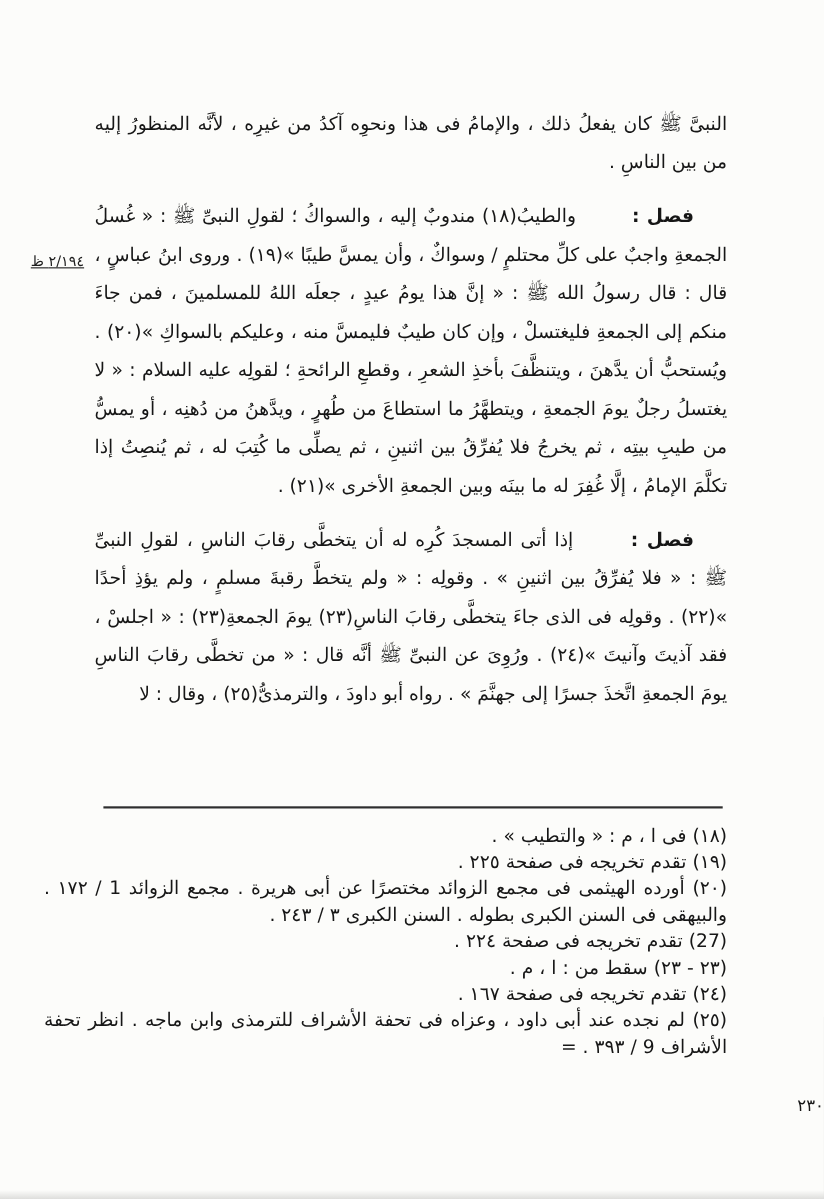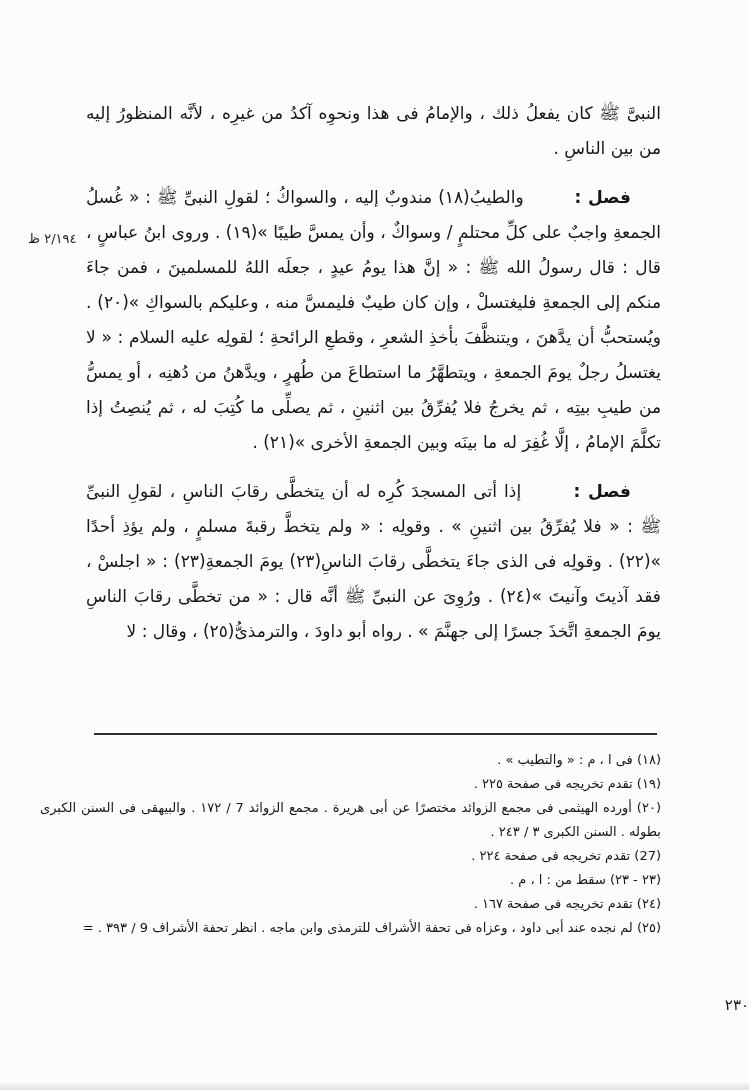--- a/index.html
+++ b/index.html
@@ -43,37 +43,38 @@
   .lead { font-weight: 700; margin-left: 45px; }
   .margin-note {
     position: absolute;
     top: 231px;
     left: 28px;
     font-size: 13px;
     direction: ltr;
     unicode-bidi: isolate;
     color: #1d1d1d;
     white-space: nowrap;
+    text-decoration: underline;
   }
   .footnote-sep {
     position: absolute;
     top: 733px;
     left: 94px;
     right: 92px;
     height: 2px;
     background: #2e2e2e;
   }
   .footnotes {
     position: absolute;
     top: 748px;
     right: 88px;
     left: 40px;
     direction: rtl;
     text-align: justify;
-    font-size: 13px;
+    font-size: 17px;
     line-height: 24px;
   }
   .footnotes .fn { margin: 0; }
   .page-number {
     position: absolute;
     top: 996px;
     left: 0;
     width: 100%;
     font-size: 15px;
     direction: rtl;
@@ -98,21 +99,21 @@
       <strong class="lead">فصل :</strong>
       <span>إذا أتى المسجدَ كُرِه له أن يتخطَّى رقابَ الناسِ ، لقولِ النبىِّ ﷺ : « فلا يُفرِّقُ بين اثنينِ » . وقولِه : « ولم يتخطَّ رقبةَ مسلمٍ ، ولم يؤذِ أحدًا »(٢٢) . وقولِه فى الذى جاءَ يتخطَّى رقابَ الناسِ(٢٣) يومَ الجمعةِ(٢٣) : « اجلسْ ، فقد آذيتَ وآنيتَ »(٢٤) . ورُوِىَ عن النبىِّ ﷺ أنَّه قال : « من تخطَّى رقابَ الناسِ يومَ الجمعةِ اتَّخذَ جسرًا إلى جهنَّمَ » . رواه أبو داودَ ، والترمذىُّ(٢٥) ، وقال : لا</span>
     </p>
   </div>
 
   <div class="footnote-sep"></div>
 
   <div class="footnotes">
     <p class="fn">(١٨) فى ا ، م : « والتطيب » .</p>
     <p class="fn">(١٩) تقدم تخريجه فى صفحة ٢٢٥ .</p>
-    <p class="fn">(٢٠) أورده الهيثمى فى مجمع الزوائد مختصرًا عن أبى هريرة . مجمع الزوائد 7 / ١٧٢ . والبيهقى فى السنن الكبرى بطوله . السنن الكبرى ٣ / ٢٤٣ .</p>
+    <p class="fn">(٢٠) أورده الهيثمى فى مجمع الزوائد مختصرًا عن أبى هريرة . مجمع الزوائد 1 / ١٧٢ . والبيهقى فى السنن الكبرى بطوله . السنن الكبرى ٣ / ٢٤٣ .</p>
     <p class="fn">(27) تقدم تخريجه فى صفحة ٢٢٤ .</p>
     <p class="fn">(٢٣ - ٢٣) سقط من : ا ، م .</p>
     <p class="fn">(٢٤) تقدم تخريجه فى صفحة ١٦٧ .</p>
     <p class="fn">(٢٥) لم نجده عند أبى داود ، وعزاه فى تحفة الأشراف للترمذى وابن ماجه . انظر تحفة الأشراف 9 / ٣٩٣ . =</p>
   </div>
 
   <div class="page-number">٢٣٠</div>
 
 </div>
 

